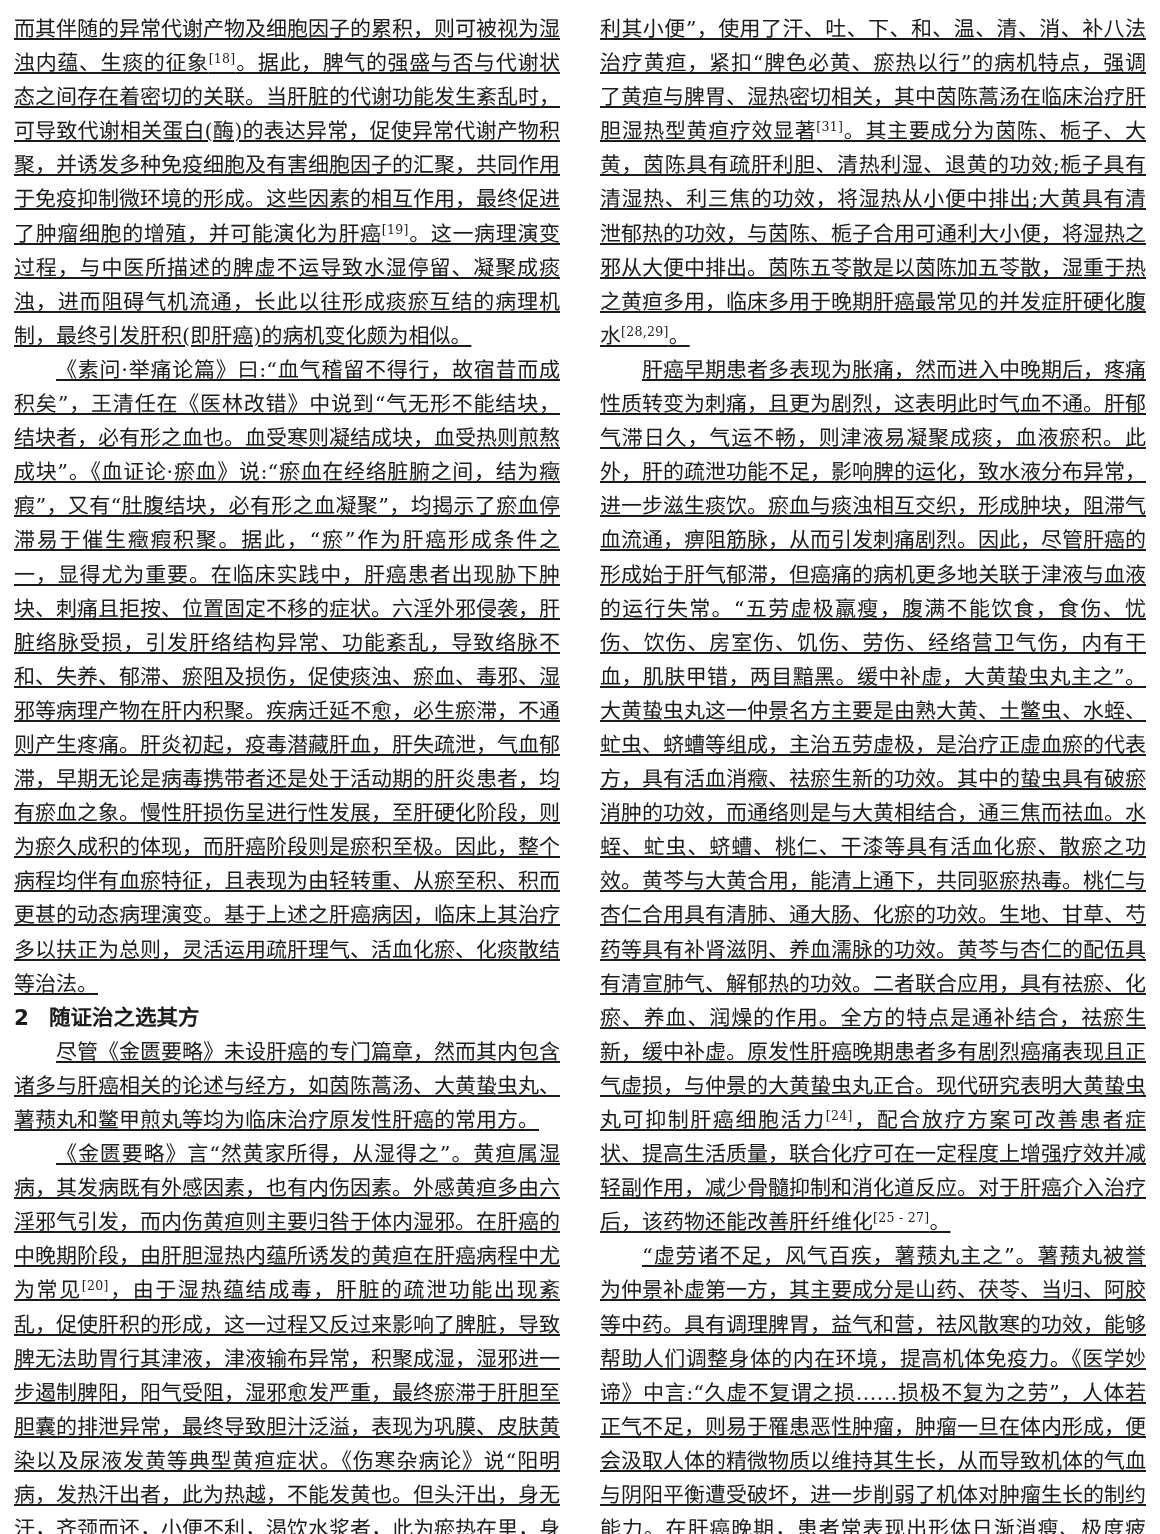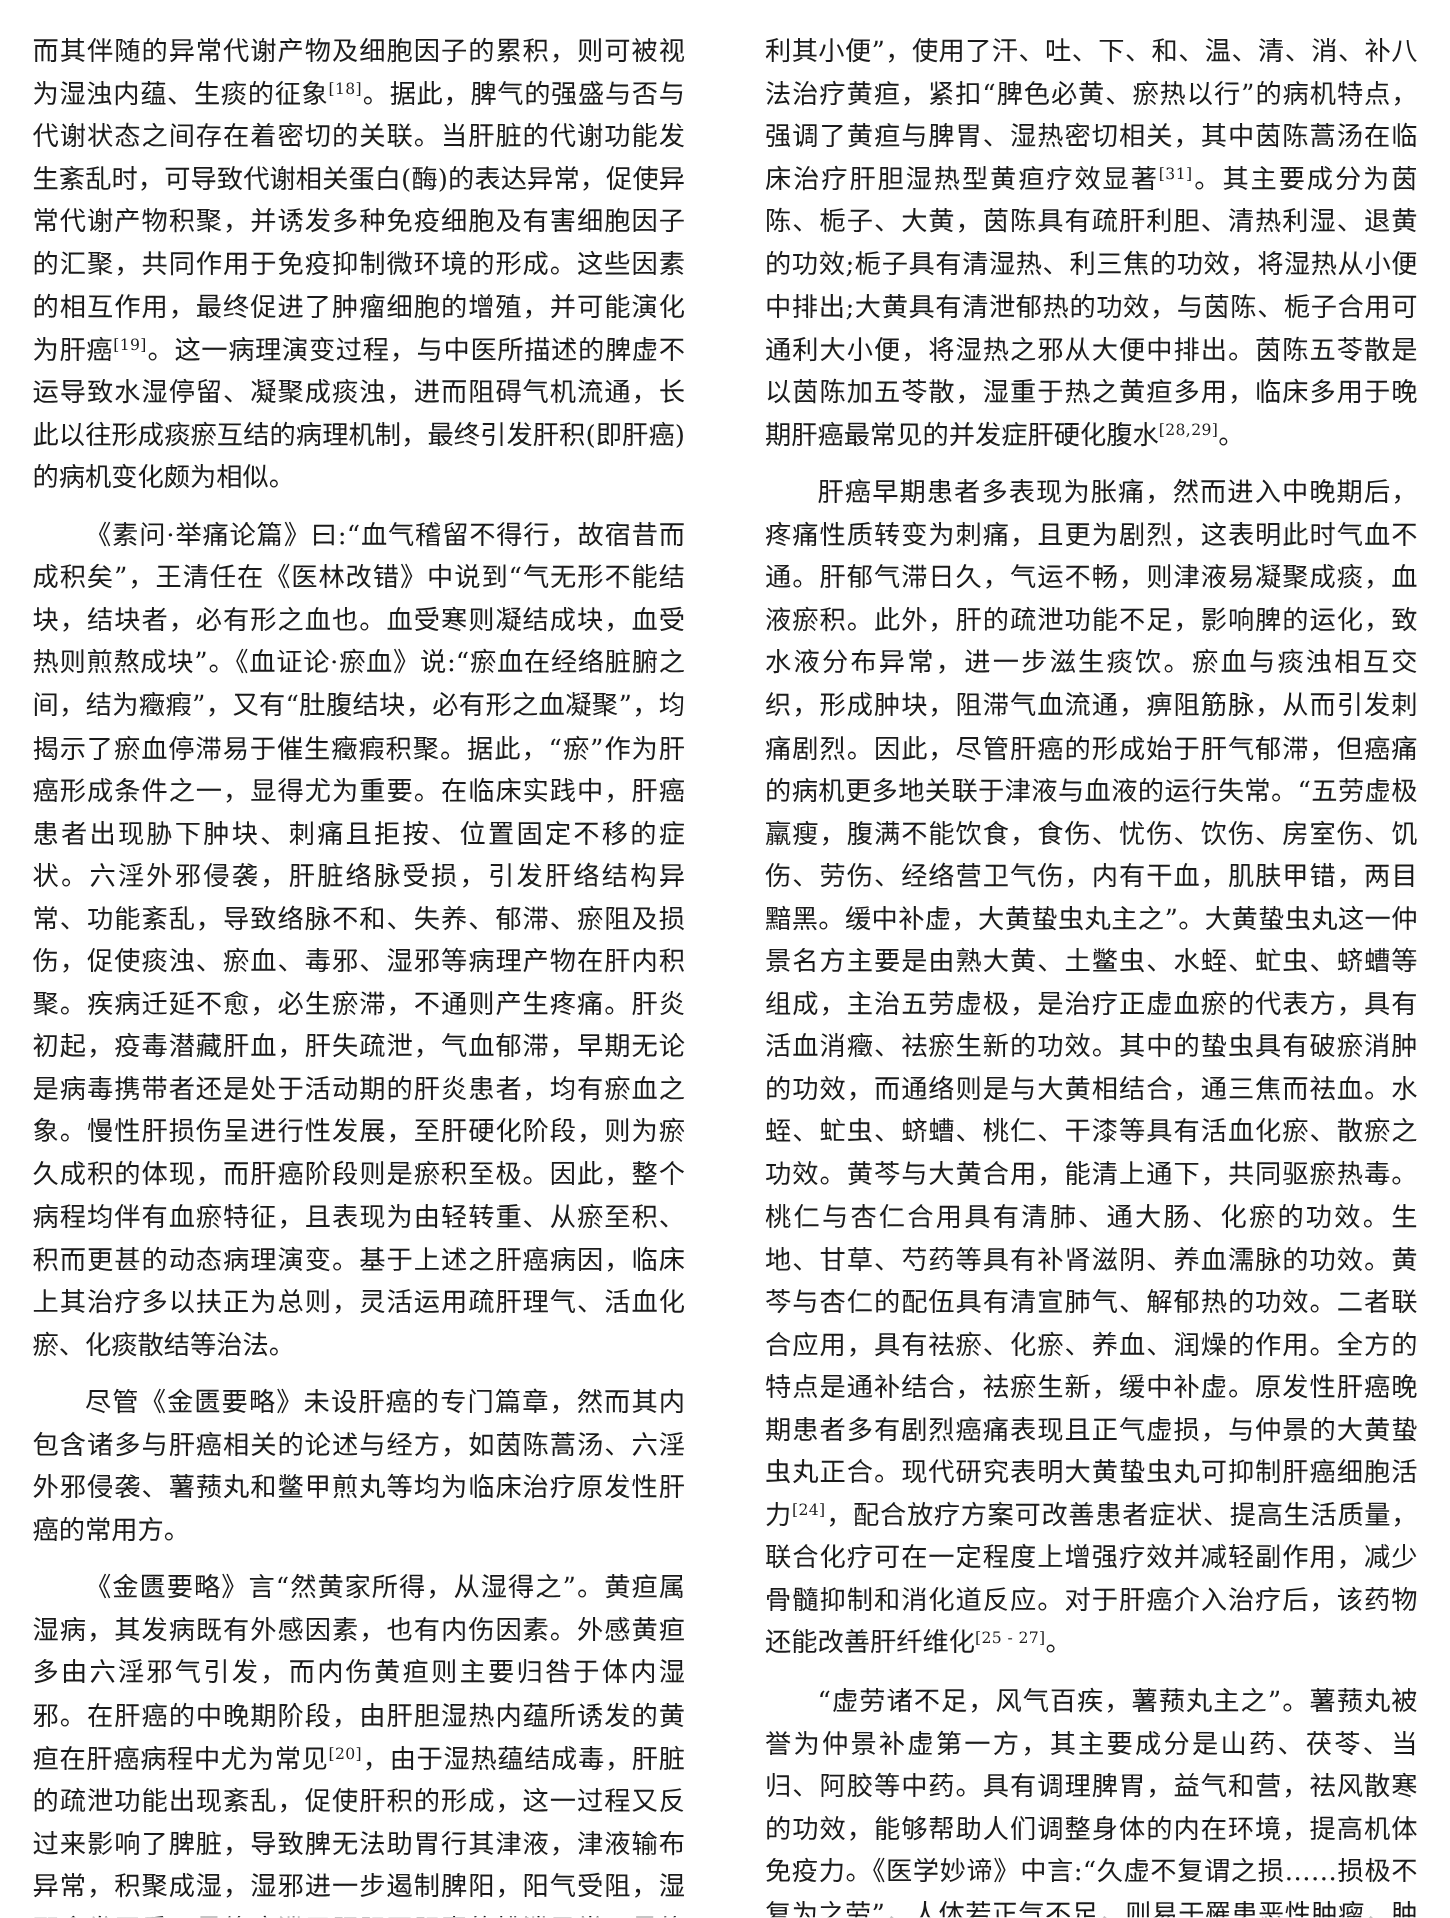--- a/index.html
+++ b/index.html
@@ -24,22 +24,23 @@
   .col {
     box-sizing: border-box;
     width: 546px;
     flex: 0 0 546px;
     font-size: 21px;
     line-height: 34.1px;
     text-align: justify;
     letter-spacing: 0;
   }
   .col p {
-    margin: 12px;
+    margin: 0;
     padding: 0;
+    text-decoration: underline;
   }
   .para-indent {
     text-indent: 2em;
   }
   .para-cont {
     text-indent: 0;
   }
   .section-heading {
     margin: 0;
     padding: 0;
@@ -60,21 +61,24 @@
   }
 </style>
 </head>
 <body>
 
 <div class="page">
 
   <div class="col">
     <p class="para-cont rich">而其伴随的异常代谢产物及细胞因子的累积，则可被视为湿浊内蕴、生痰的征象<sup class="ref">[18]</sup>。据此，脾气的强盛与否与代谢状态之间存在着密切的关联。当肝脏的代谢功能发生紊乱时，可导致代谢相关蛋白(酶)的表达异常，促使异常代谢产物积聚，并诱发多种免疫细胞及有害细胞因子的汇聚，共同作用于免疫抑制微环境的形成。这些因素的相互作用，最终促进了肿瘤细胞的增殖，并可能演化为肝癌<sup class="ref">[19]</sup>。这一病理演变过程，与中医所描述的脾虚不运导致水湿停留、凝聚成痰浊，进而阻碍气机流通，长此以往形成痰瘀互结的病理机制，最终引发肝积(即肝癌)的病机变化颇为相似。</p>
     <p class="para-indent rich">《素问·举痛论篇》曰:“血气稽留不得行，故宿昔而成积矣”，王清任在《医林改错》中说到“气无形不能结块，结块者，必有形之血也。血受寒则凝结成块，血受热则煎熬成块”。《血证论·瘀血》说:“瘀血在经络脏腑之间，结为癥瘕”，又有“肚腹结块，必有形之血凝聚”，均揭示了瘀血停滞易于催生癥瘕积聚。据此，“瘀”作为肝癌形成条件之一，显得尤为重要。在临床实践中，肝癌患者出现胁下肿块、刺痛且拒按、位置固定不移的症状。六淫外邪侵袭，肝脏络脉受损，引发肝络结构异常、功能紊乱，导致络脉不和、失养、郁滞、瘀阻及损伤，促使痰浊、瘀血、毒邪、湿邪等病理产物在肝内积聚。疾病迁延不愈，必生瘀滞，不通则产生疼痛。肝炎初起，疫毒潜藏肝血，肝失疏泄，气血郁滞，早期无论是病毒携带者还是处于活动期的肝炎患者，均有瘀血之象。慢性肝损伤呈进行性发展，至肝硬化阶段，则为瘀久成积的体现，而肝癌阶段则是瘀积至极。因此，整个病程均伴有血瘀特征，且表现为由轻转重、从瘀至积、积而更甚的动态病理演变。基于上述之肝癌病因，临床上其治疗多以扶正为总则，灵活运用疏肝理气、活血化瘀、化痰散结等治法。</p>
-    <p class="para-indent rich">尽管《金匮要略》未设肝癌的专门篇章，然而其内包含诸多与肝癌相关的论述与经方，如茵陈蒿汤、六淫外邪侵袭、薯蓣丸和鳖甲煎丸等均为临床治疗原发性肝癌的常用方。</p>
+    <h2 class="section-heading">
+      <span class="heading-number">2</span><span class="heading-title">随证治之选其方</span>
+    </h2>
+    <p class="para-indent rich">尽管《金匮要略》未设肝癌的专门篇章，然而其内包含诸多与肝癌相关的论述与经方，如茵陈蒿汤、大黄蛰虫丸、薯蓣丸和鳖甲煎丸等均为临床治疗原发性肝癌的常用方。</p>
     <p class="para-indent rich">《金匮要略》言“然黄家所得，从湿得之”。黄疸属湿病，其发病既有外感因素，也有内伤因素。外感黄疸多由六淫邪气引发，而内伤黄疸则主要归咎于体内湿邪。在肝癌的中晚期阶段，由肝胆湿热内蕴所诱发的黄疸在肝癌病程中尤为常见<sup class="ref">[20]</sup>，由于湿热蕴结成毒，肝脏的疏泄功能出现紊乱，促使肝积的形成，这一过程又反过来影响了脾脏，导致脾无法助胃行其津液，津液输布异常，积聚成湿，湿邪进一步遏制脾阳，阳气受阻，湿邪愈发严重，最终瘀滞于肝胆至胆囊的排泄异常，最终导致胆汁泛溢，表现为巩膜、皮肤黄染以及尿液发黄等典型黄疸症状。《伤寒杂病论》说“阳明病，发热汗出者，此为热越，不能发黄也。但头汗出，身无汗，齐颈而还，小便不利，渴饮水浆者，此为瘀热在里，身必发黄，茵陈蒿汤主之”。《金匮要略·黄疸病脉证并治》是最早的黄疸病专论，仲景曰“诸病黄家，但</p>
   </div>
 
   <div class="col">
     <p class="para-cont rich">利其小便”，使用了汗、吐、下、和、温、清、消、补八法治疗黄疸，紧扣“脾色必黄、瘀热以行”的病机特点，强调了黄疸与脾胃、湿热密切相关，其中茵陈蒿汤在临床治疗肝胆湿热型黄疸疗效显著<sup class="ref">[31]</sup>。其主要成分为茵陈、栀子、大黄，茵陈具有疏肝利胆、清热利湿、退黄的功效;栀子具有清湿热、利三焦的功效，将湿热从小便中排出;大黄具有清泄郁热的功效，与茵陈、栀子合用可通利大小便，将湿热之邪从大便中排出。茵陈五苓散是以茵陈加五苓散，湿重于热之黄疸多用，临床多用于晚期肝癌最常见的并发症肝硬化腹水<sup class="ref">[28,29]</sup>。</p>
     <p class="para-indent rich">肝癌早期患者多表现为胀痛，然而进入中晚期后，疼痛性质转变为刺痛，且更为剧烈，这表明此时气血不通。肝郁气滞日久，气运不畅，则津液易凝聚成痰，血液瘀积。此外，肝的疏泄功能不足，影响脾的运化，致水液分布异常，进一步滋生痰饮。瘀血与痰浊相互交织，形成肿块，阻滞气血流通，痹阻筋脉，从而引发刺痛剧烈。因此，尽管肝癌的形成始于肝气郁滞，但癌痛的病机更多地关联于津液与血液的运行失常。“五劳虚极羸瘦，腹满不能饮食，食伤、忧伤、饮伤、房室伤、饥伤、劳伤、经络营卫气伤，内有干血，肌肤甲错，两目黯黑。缓中补虚，大黄蛰虫丸主之”。大黄蛰虫丸这一仲景名方主要是由熟大黄、土鳖虫、水蛭、虻虫、蛴螬等组成，主治五劳虚极，是治疗正虚血瘀的代表方，具有活血消癥、祛瘀生新的功效。其中的蛰虫具有破瘀消肿的功效，而通络则是与大黄相结合，通三焦而祛血。水蛭、虻虫、蛴螬、桃仁、干漆等具有活血化瘀、散瘀之功效。黄芩与大黄合用，能清上通下，共同驱瘀热毒。桃仁与杏仁合用具有清肺、通大肠、化瘀的功效。生地、甘草、芍药等具有补肾滋阴、养血濡脉的功效。黄芩与杏仁的配伍具有清宣肺气、解郁热的功效。二者联合应用，具有祛瘀、化瘀、养血、润燥的作用。全方的特点是通补结合，祛瘀生新，缓中补虚。原发性肝癌晚期患者多有剧烈癌痛表现且正气虚损，与仲景的大黄蛰虫丸正合。现代研究表明大黄蛰虫丸可抑制肝癌细胞活力<sup class="ref">[24]</sup>，配合放疗方案可改善患者症状、提高生活质量，联合化疗可在一定程度上增强疗效并减轻副作用，减少骨髓抑制和消化道反应。对于肝癌介入治疗后，该药物还能改善肝纤维化<sup class="ref">[25 - 27]</sup>。</p>
     <p class="para-indent rich">“虚劳诸不足，风气百疾，薯蓣丸主之”。薯蓣丸被誉为仲景补虚第一方，其主要成分是山药、茯苓、当归、阿胶等中药。具有调理脾胃，益气和营，祛风散寒的功效，能够帮助人们调整身体的内在环境，提高机体免疫力。《医学妙谛》中言:“久虚不复谓之损……损极不复为之劳”，人体若正气不足，则易于罹患恶性肿瘤，肿瘤一旦在体内形成，便会汲取人体的精微物质以维持其生长，从而导致机体的气血与阴阳平衡遭受破坏，进一步削弱了机体对肿瘤生长的制约能力。在肝癌晚期，患者常表现出形体日渐消瘦、极度疲劳、食欲不振等明显的虚损征象，最终可能导致五脏功能全面衰退，气血严重耗损，阴</p>
   </div>
 
 </div>

